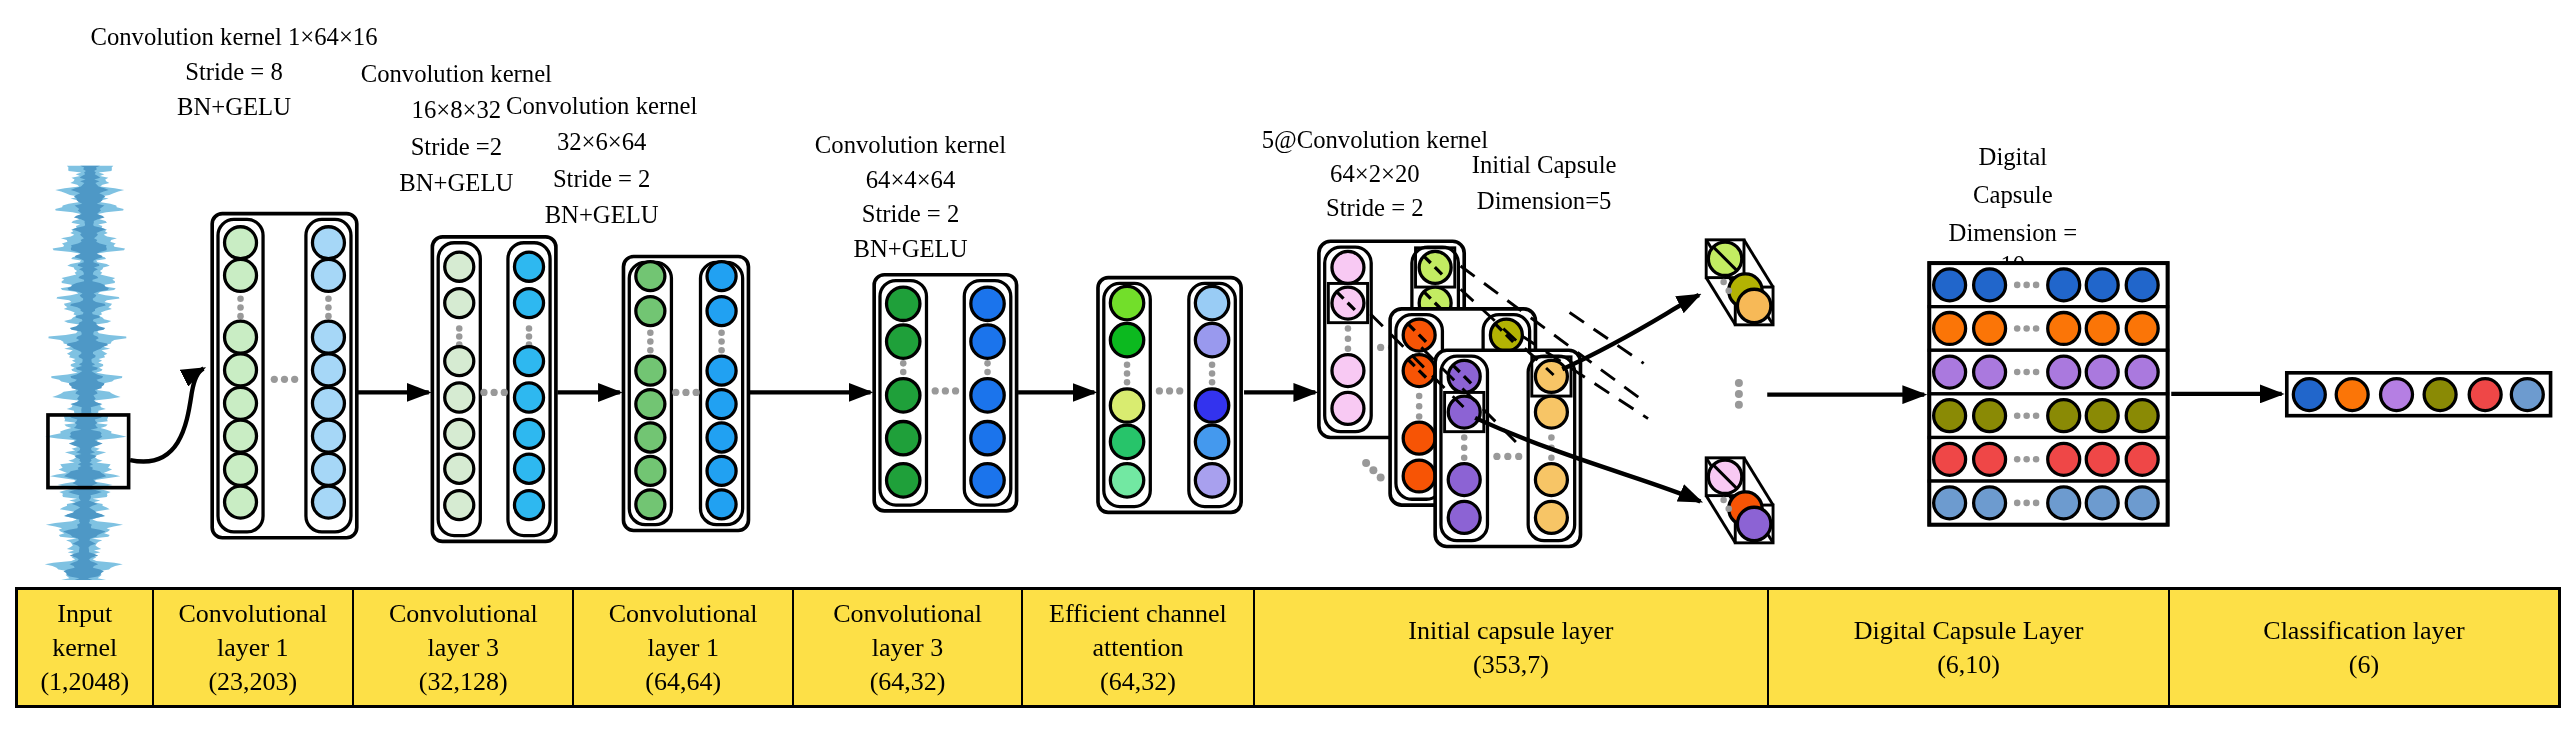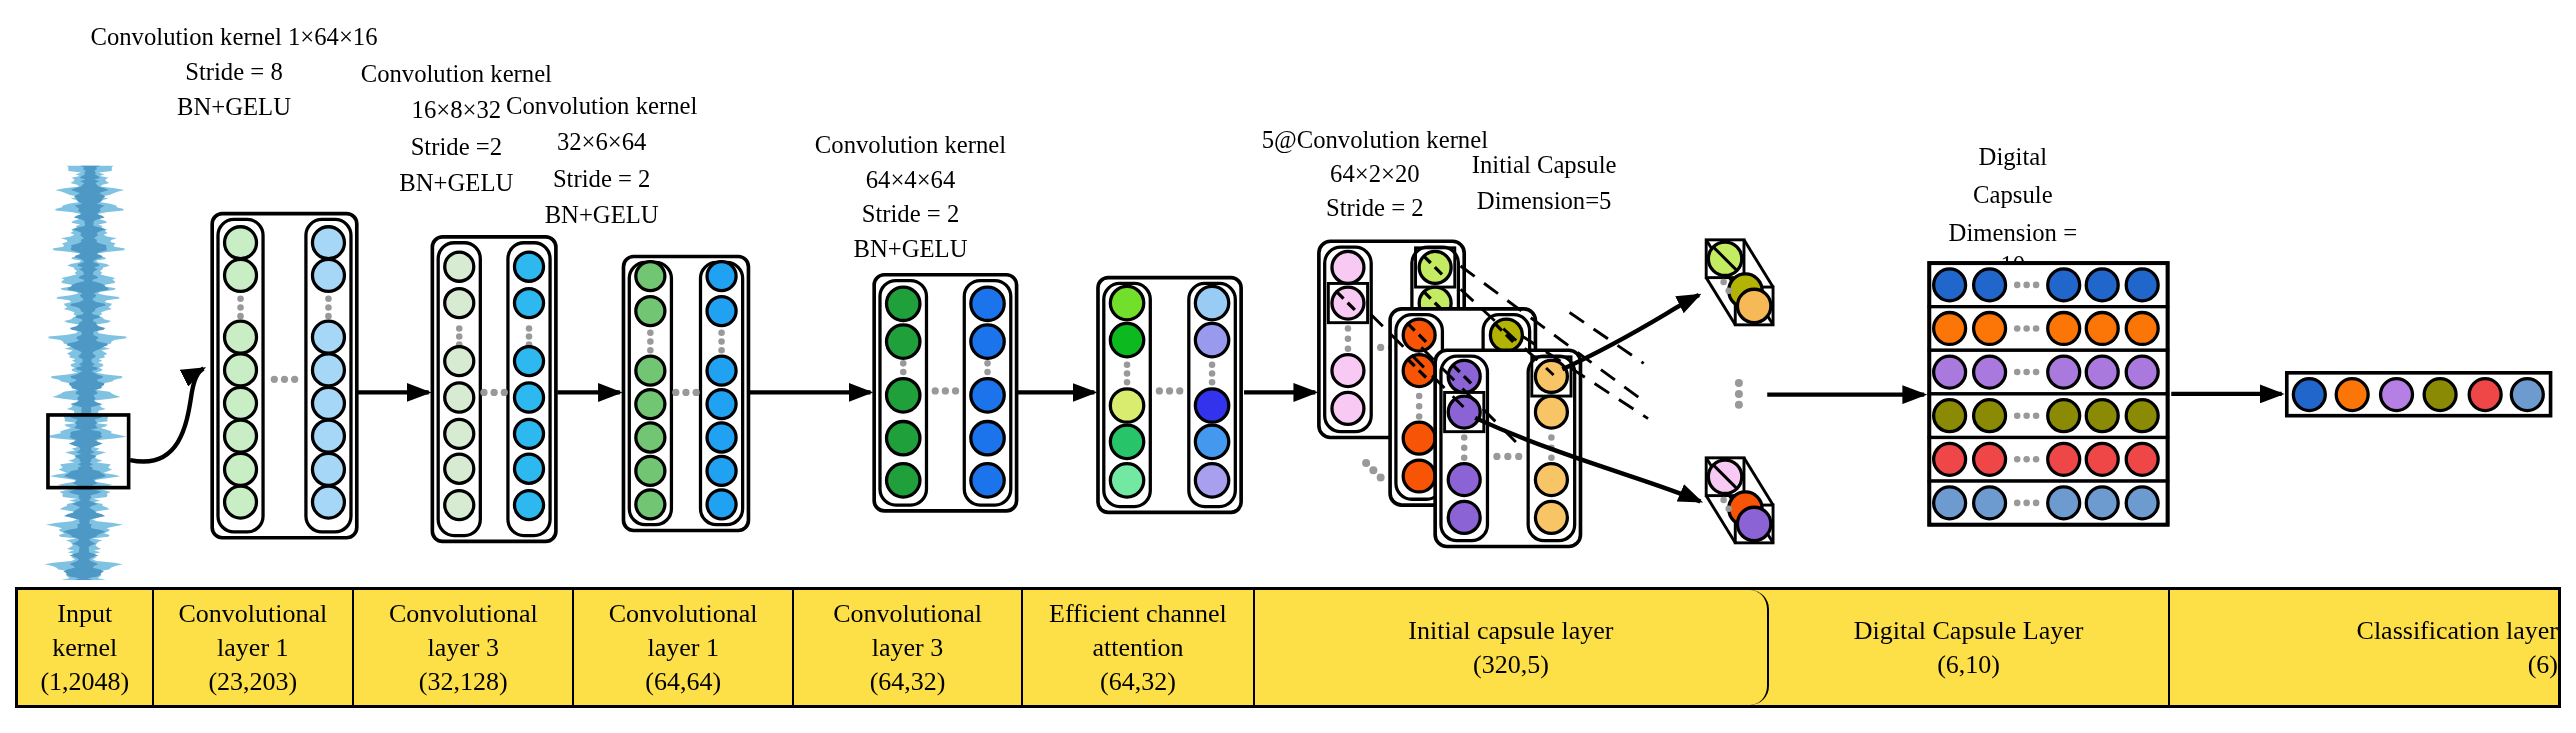--- a/index.html
+++ b/index.html
@@ -3,21 +3,21 @@
 <meta charset="utf-8">
 <style>
   html,body{margin:0;padding:0;background:#fff;}
   body{font-family:"Liberation Serif","DejaVu Serif",serif;}
   .stage{position:relative;width:2576px;height:734px;background:#fff;overflow:hidden;}
   #diagram{position:absolute;left:0;top:0;}
   #layer-table{position:absolute;left:15px;top:587px;width:2546px;height:121px;
     border:3.6px solid #000;box-sizing:border-box;display:flex;background:#fde047;}
   .tcell{box-sizing:border-box;border-right:2.9px solid #000;display:flex;flex-direction:column;
     align-items:center;justify-content:center;text-align:center;font-size:26px;line-height:34px;color:#000;}
-  .tcell:last-child{border-right:none;align-items:flex-end;}
+  .tcell:last-child{border-right:none;}
   svg text{font-family:"Liberation Serif","DejaVu Serif",serif;fill:#000;}
 </style>
 </head>
 <body>
 
 <div class="stage">
   <svg id="diagram" width="2576" height="734" viewBox="0 0 3545 1010">
       <defs>
         <marker id="ah" markerWidth="34" markerHeight="26" refX="30" refY="13" orient="auto" markerUnits="userSpaceOnUse">
           <path d="M0,0 L34,13 L0,26 Z" fill="#000"></path>
@@ -392,23 +392,23 @@
       <div class="tcell" style="width: 230px;">
         <span>Convolutional</span>
         <span>layer 3</span>
         <span>(64,32)</span>
       </div>
       <div class="tcell" style="width: 232px; text-align: right;">
         <span>Efficient channel</span>
         <span>attention</span>
         <span>(64,32)</span>
       </div>
-      <div class="tcell" style="width: 516px; border-radius: 19px;">
+      <div class="tcell" style="width: 516px;">
         <span>Initial capsule layer</span>
-        <span>(320,5)</span>
+        <span>(353,7)</span>
       </div>
       <div class="tcell" style="width: 402px;">
         <span>Digital Capsule Layer</span>
         <span>(6,10)</span>
       </div>
       <div class="tcell" style="width: 389px;">
         <span>Classification layer</span>
         <span>(6)</span>
       </div>
     </div>

